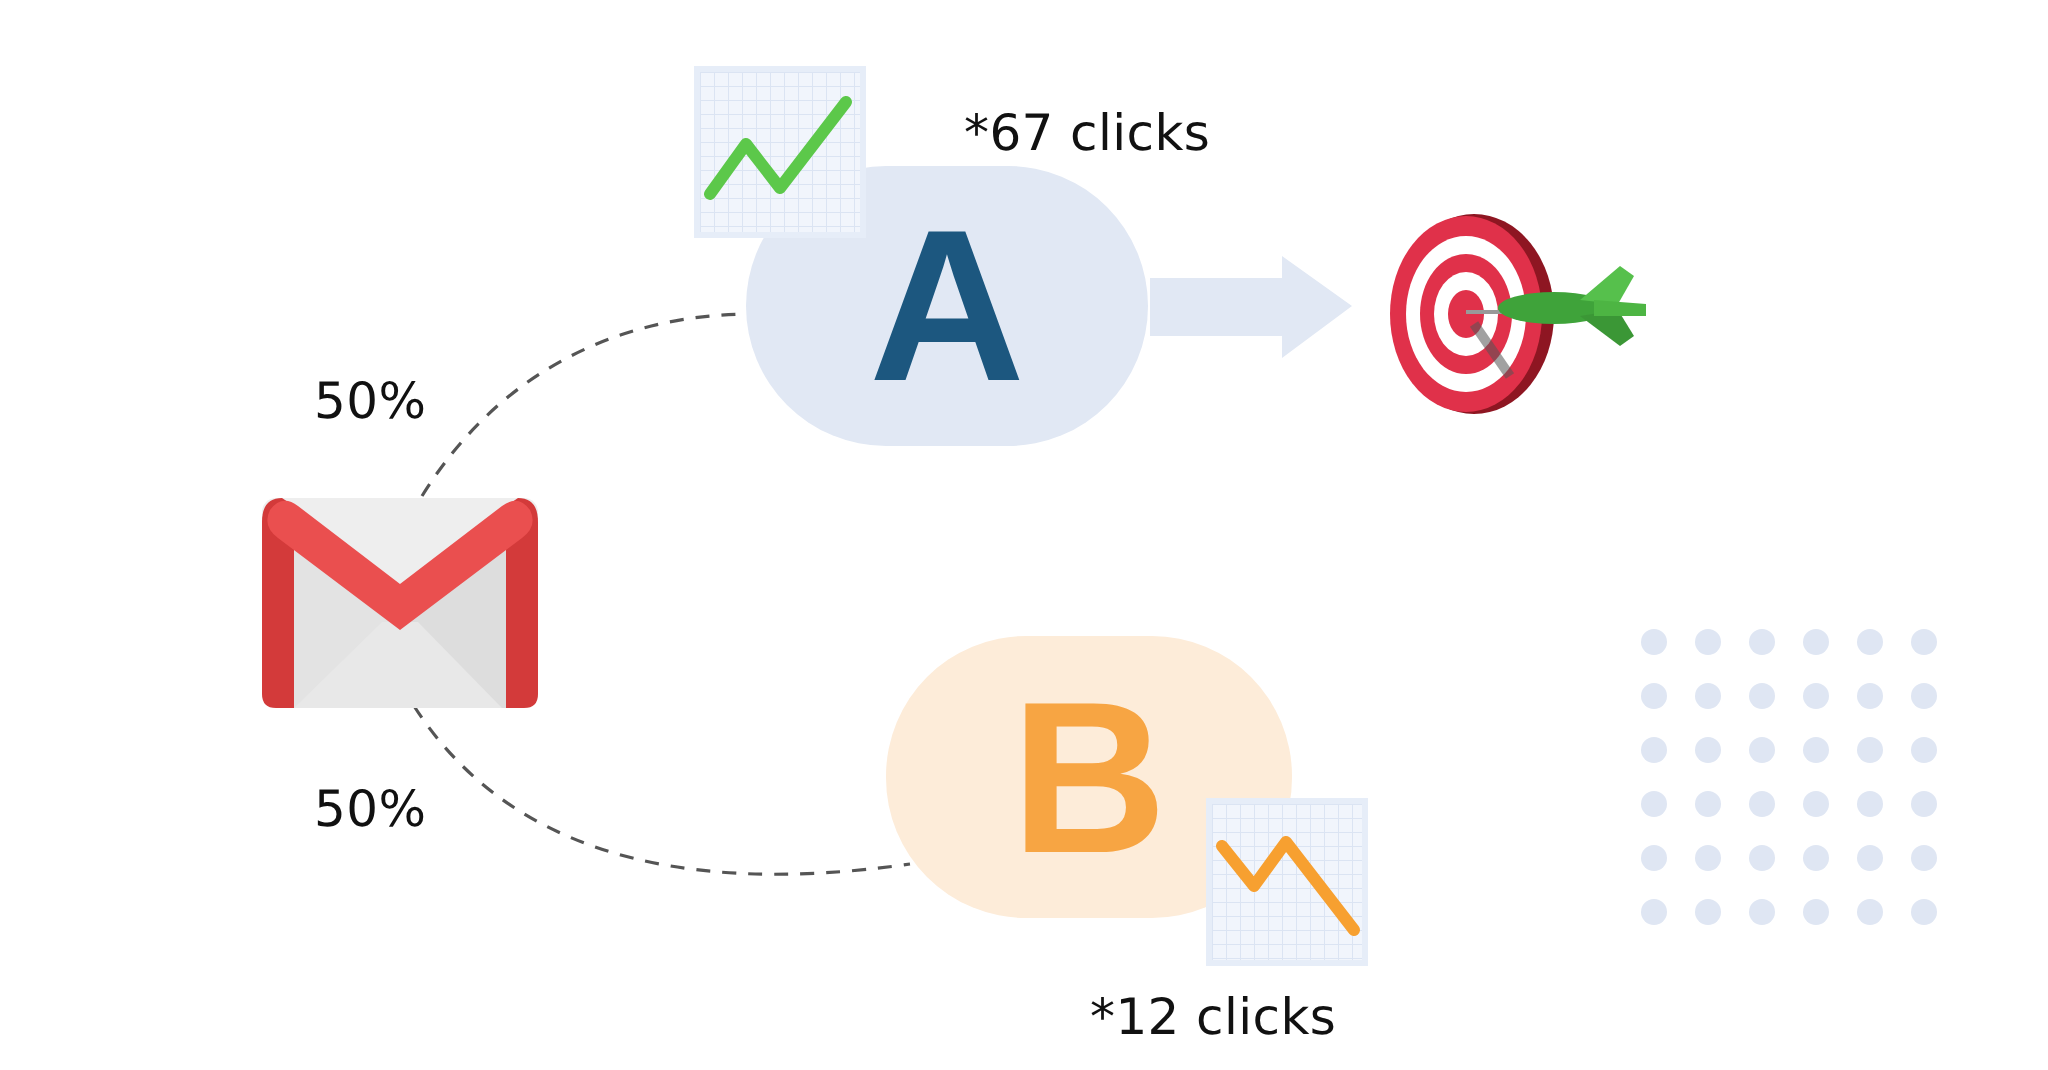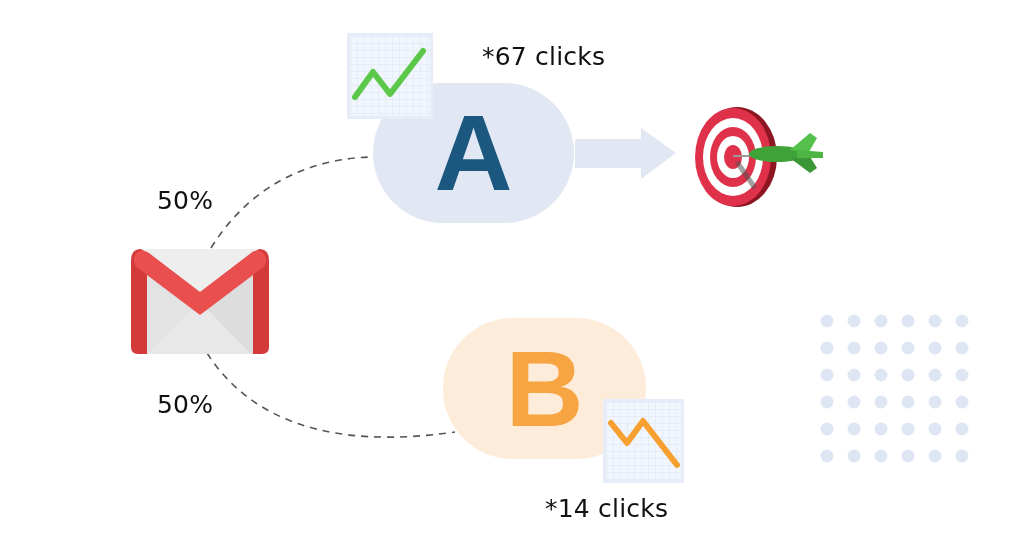--- a/index.html
+++ b/index.html
@@ -44,21 +44,21 @@
     <defs>
       <pattern id="gridA" width="7" height="7" patternUnits="userSpaceOnUse">
         <path d="M7 0 L0 0 0 7" fill="none" stroke="#dbe4f3" stroke-width="1"></path>
       </pattern>
     </defs>
     <rect x="0" y="0" width="80" height="80" fill="url(#gridA)"></rect>
     <polyline points="5,61 23,36 40,58 73,15" fill="none" stroke="#5cc84a" stroke-width="6" stroke-linecap="round" stroke-linejoin="round"></polyline>
   </svg>
 </div>
 
-<div class="abs label" style="left:482px;top:42px">*67 clicks</div>
+<div class="abs label" style="left:482px;top:52px">*67 clicks</div>
 
 <svg class="abs" style="left:575px;top:126px" width="104" height="56">
   <polygon points="0,13 66,13 66,2 101,27 66,53 66,42 0,42" fill="#e1e8f4"></polygon>
 </svg>
 
 <div class="abs" style="left:685px;top:100px;width:140px;height:115px">
   <svg width="140" height="115" viewBox="0 0 140 115">
     <ellipse cx="52" cy="57" rx="40" ry="50" fill="#8e1622"></ellipse>
     <ellipse cx="48" cy="57" rx="38" ry="49" fill="#e0314a"></ellipse>
     <ellipse cx="48" cy="57" rx="30" ry="39" fill="#ffffff"></ellipse>
@@ -83,21 +83,21 @@
     <defs>
       <pattern id="gridB" width="7" height="7" patternUnits="userSpaceOnUse">
         <path d="M7 0 L0 0 0 7" fill="none" stroke="#dbe4f3" stroke-width="1"></path>
       </pattern>
     </defs>
     <rect x="0" y="0" width="75" height="78" fill="url(#gridB)"></rect>
     <polyline points="5,21 21,41 37,19 71,63" fill="none" stroke="#f7a030" stroke-width="6" stroke-linecap="round" stroke-linejoin="round"></polyline>
   </svg>
 </div>
 
-<div class="abs label" style="left:545px;top:494px">*14 clicks</div>
+<div class="abs label" style="left:545px;top:494px">*12 clicks</div>
 
 <svg class="abs" style="left:814px;top:308px" width="162" height="162">
   <g fill="#dfe6f3">
     <circle cx="13" cy="13" r="6.5"></circle>
       <circle cx="40" cy="13" r="6.5"></circle>
       <circle cx="67" cy="13" r="6.5"></circle>
       <circle cx="94" cy="13" r="6.5"></circle>
       <circle cx="121" cy="13" r="6.5"></circle>
       <circle cx="148" cy="13" r="6.5"></circle>
     <circle cx="13" cy="40" r="6.5"></circle>

